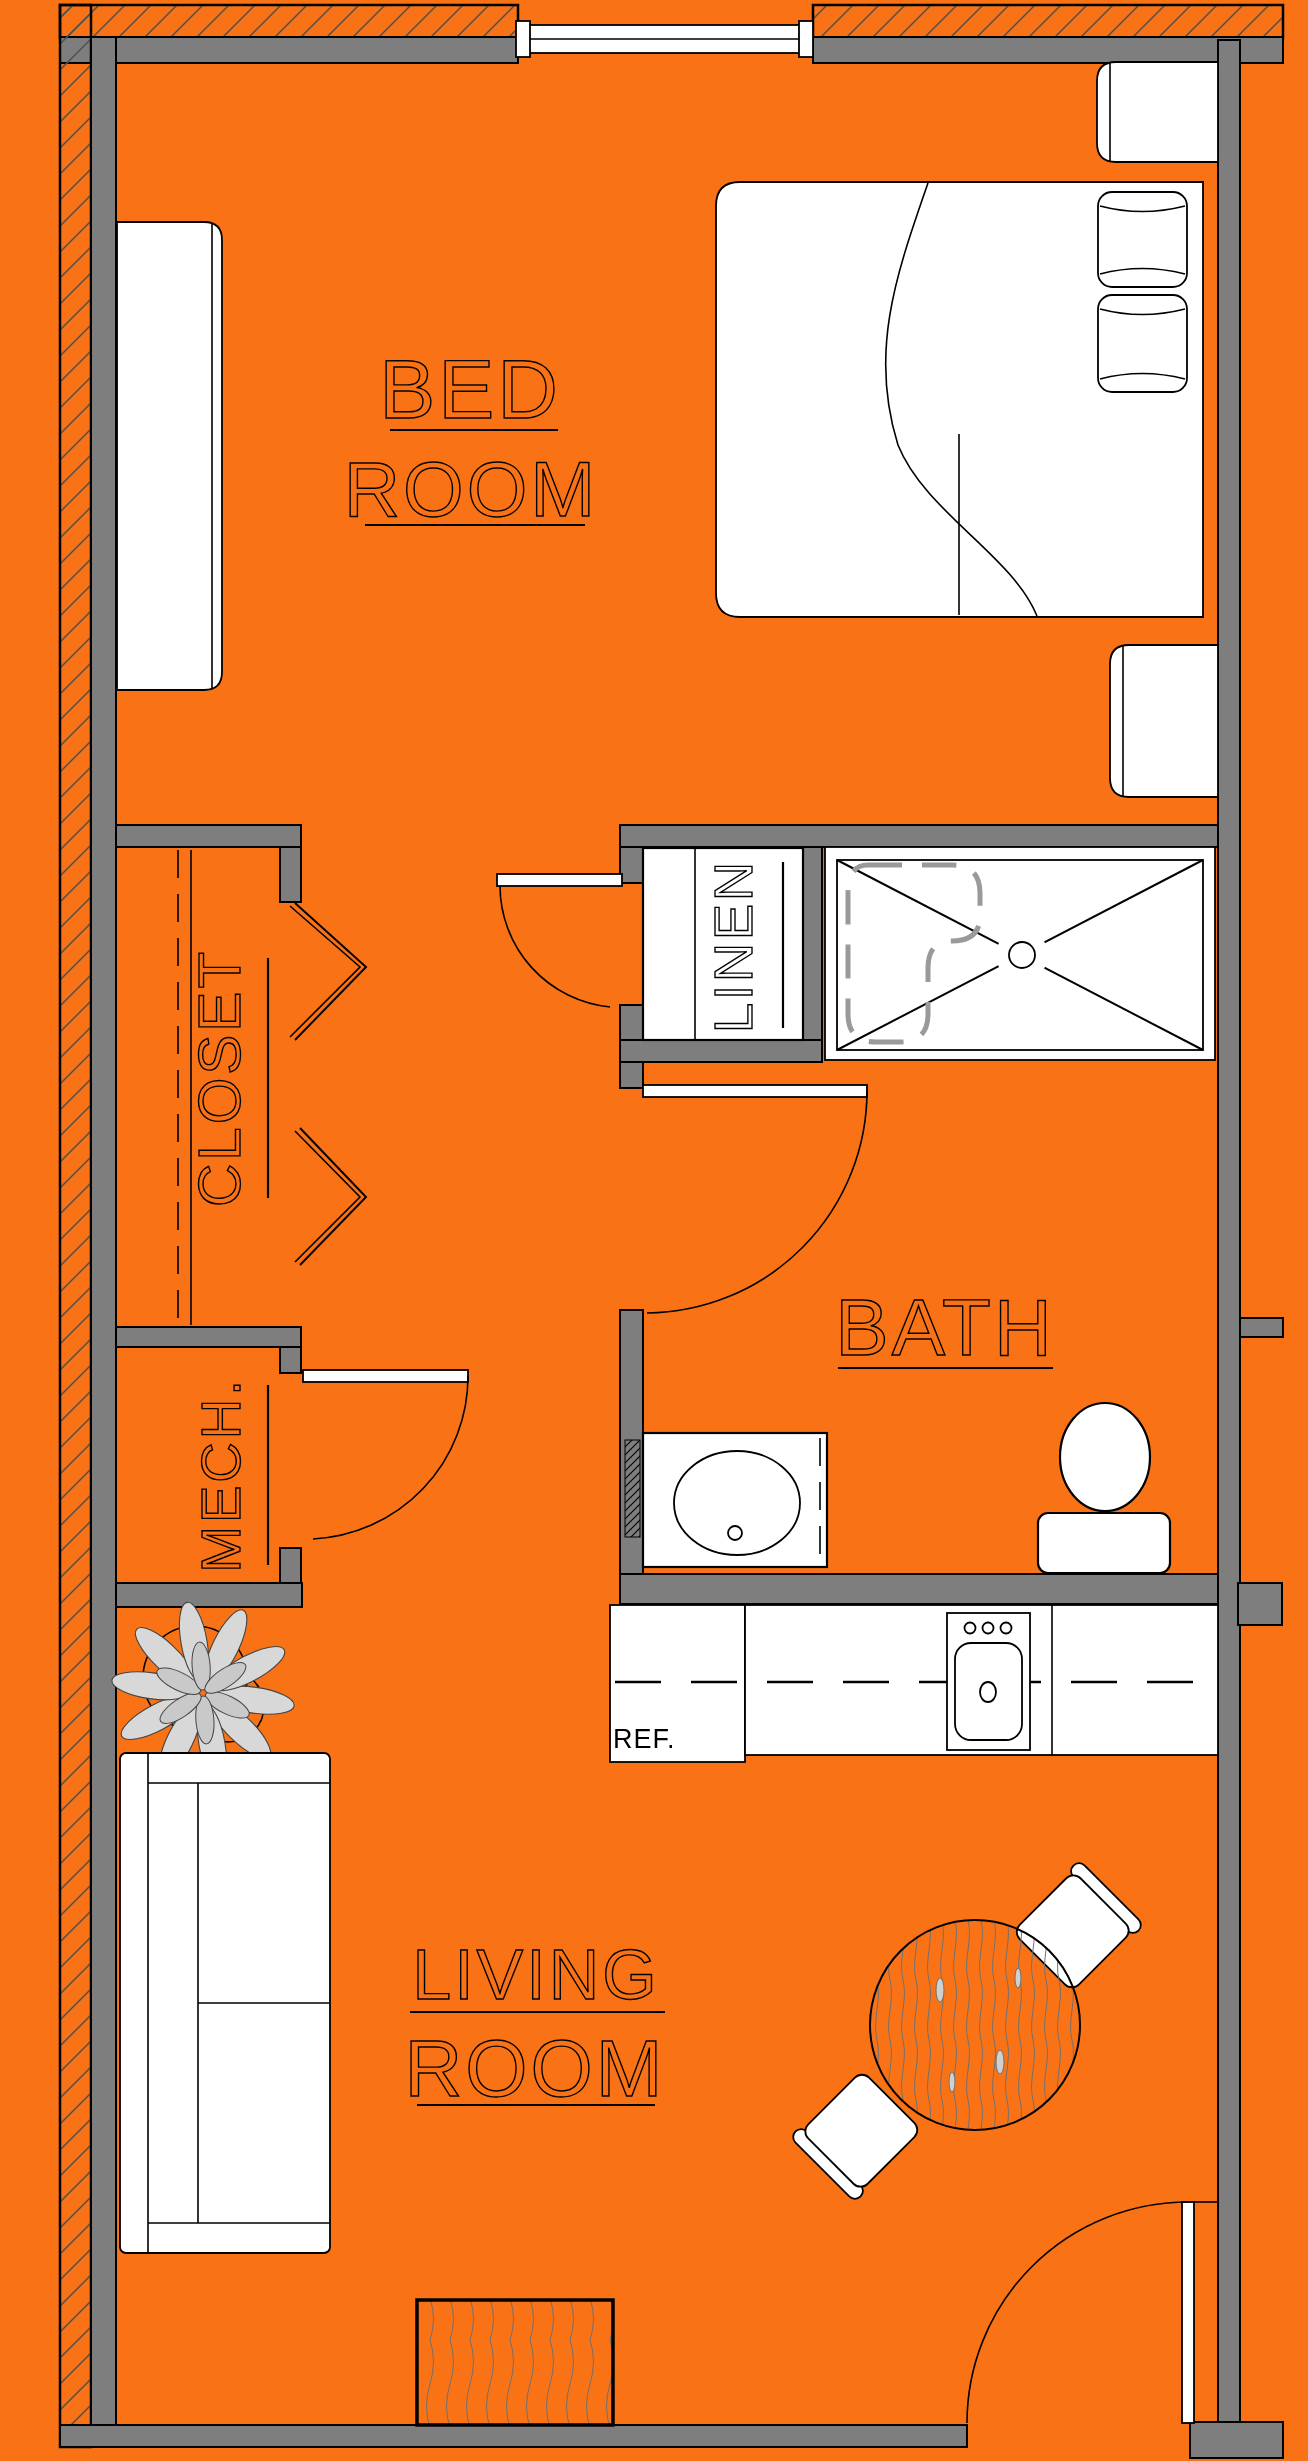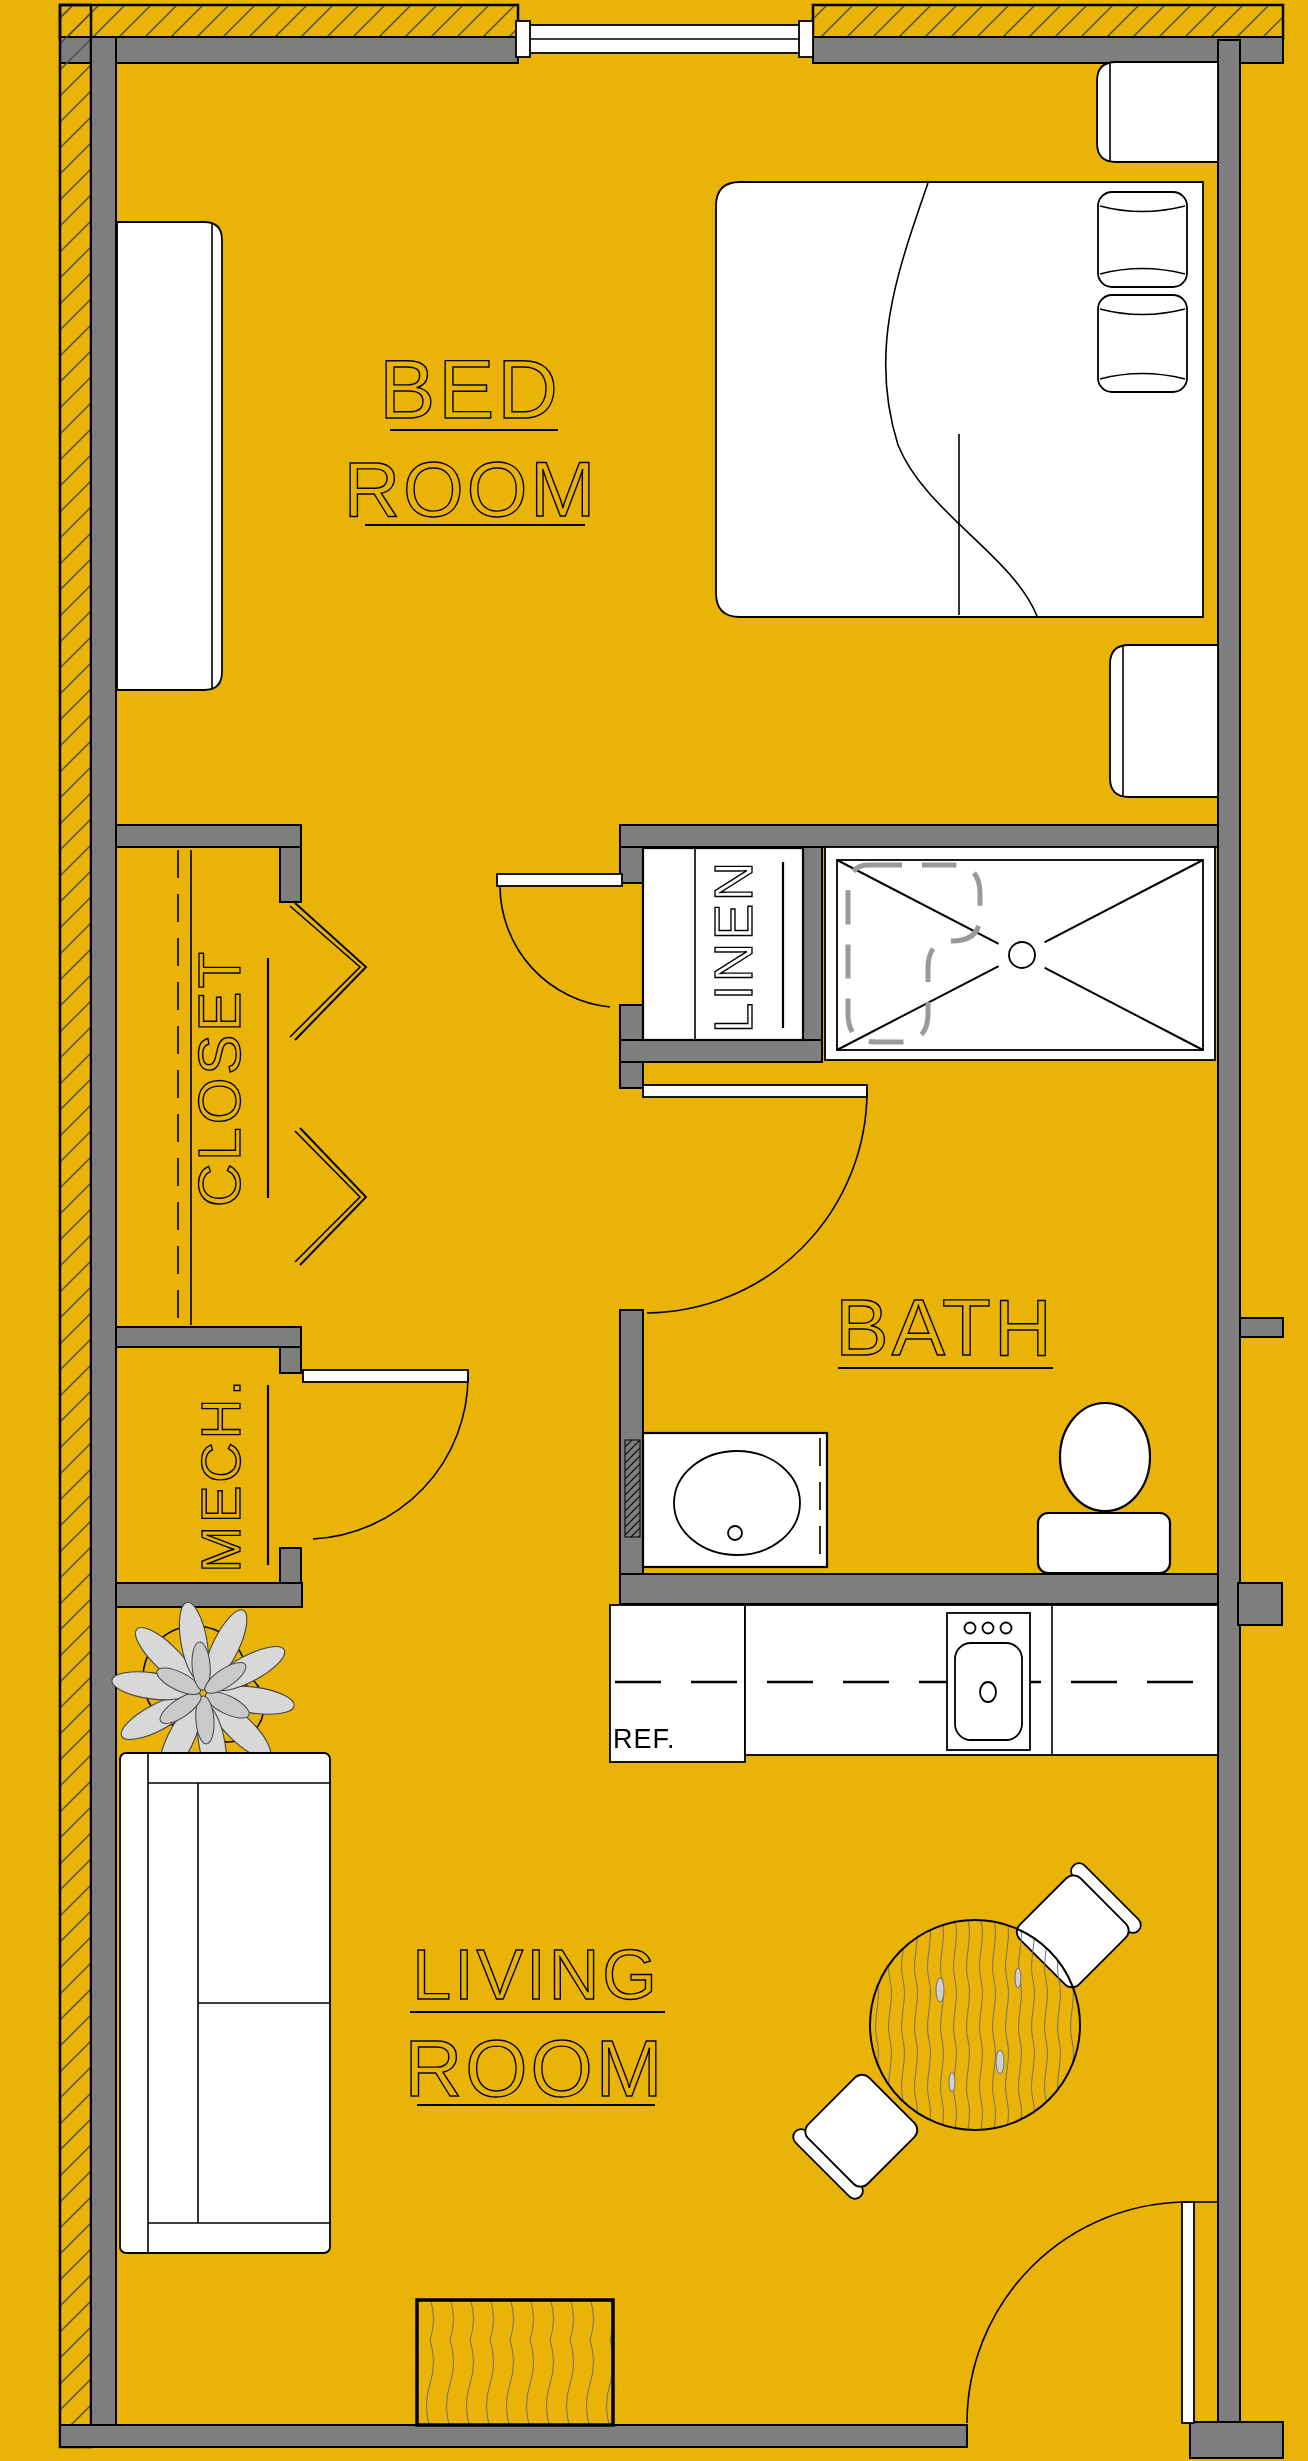--- a/index.html
+++ b/index.html
@@ -1,16 +1,16 @@
 <!DOCTYPE html>
 <html style="--wall: #7e7e7e; --ink: #000000; --hatch: #4f4f4f; --pan: #9a9a9a; --grain: #6f6f6f; --petal: #d8d8d8;"><head>
 <meta charset="utf-8">
 <style>
   html,body{margin:0;padding:0;background:#fff;}
-  .plan{position:relative;width:1308px;height:2461px;background:#eab308;overflow:hidden;
+  .plan{position:relative;width:1308px;height:2461px;background:#f97316;overflow:hidden;
         font-family:"Liberation Sans",sans-serif;text-decoration:underline;}
   .plan svg{position:absolute;left:0;top:0;display:block;}
   
   .wall{fill:var(--wall,#7e7e7e);stroke:var(--ink,#000);stroke-width:2;}
   .hwall{fill:url(#hatch);stroke:var(--ink,#000);stroke-width:2.5;}
   .pst{fill:url(#hatchDense);stroke:var(--ink,#000);stroke-width:1;}
   .f{fill:#fff;stroke:var(--ink,#000);stroke-width:1.8;}
   .f2{fill:#fff;stroke:var(--ink,#000);stroke-width:2.2;}
   .ln{fill:none;stroke:var(--ink,#000);stroke-width:1.6;}
   .ln2{fill:none;stroke:var(--ink,#000);stroke-width:2;}

